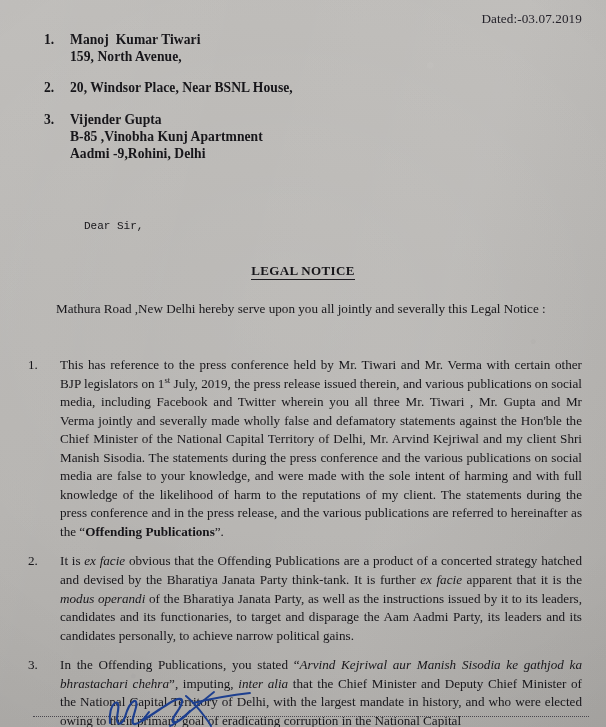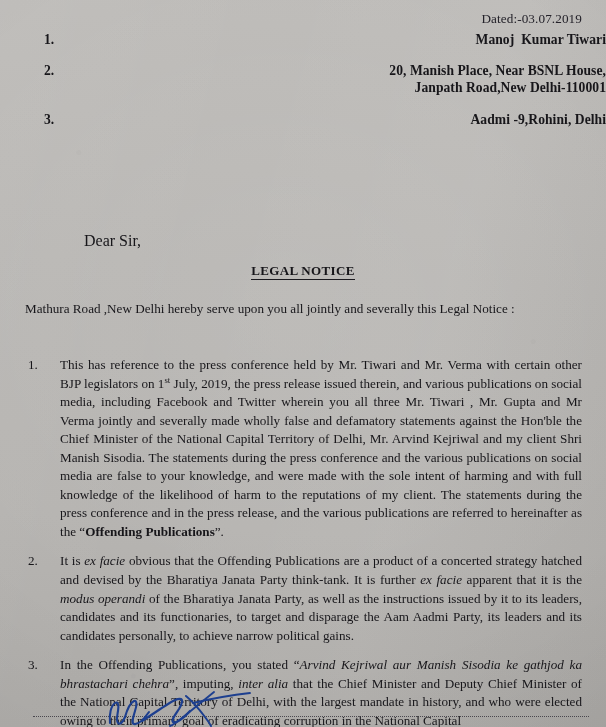--- a/index.html
+++ b/index.html
@@ -68,28 +68,29 @@
     font-size: 13.6px;
     line-height: 17.2px;
     letter-spacing: 0.05px;
   }
   .addressee .num {
     position: absolute;
     left: 44px;
     top: 0;
     font-weight: bold;
   }
-  .addressee .ln { display: block; white-space: pre; text-align: right; }
+  .addressee .ln { display: block; white-space: pre; }
 
   
   .salutation {
     position: absolute;
-    top: 232px;
+    top: 220px;
     left: 84px;
-    font-size: 16px;
+    font-size: 11px;
+    font-family: Liberation Mono, monospace;
   }
 
   
   .doc-title {
     position: absolute;
     top: 263px;
     left: 0;
     width: 606px;
     text-align: center;
     font-size: 13px;
@@ -104,21 +105,21 @@
   
   .intro {
     position: absolute;
     top: 300px;
     left: 25px;
     width: 557px;
     font-size: 13.15px;
     line-height: 18.6px;
     text-align: justify;
   }
-  .intro .l2 { display: block; }
+  .intro .l2 { display: block; margin-left: 31px; }
 
   .clauses {
     position: absolute;
     top: 356px;
     left: 0;
     width: 606px;
   }
   .clause {
     position: relative;
     padding-left: 60px;
@@ -162,28 +163,30 @@
 
 <div class="page">
   <div class="grain"></div>
 
   <div class="date-line">Dated:-03.07.2019</div>
 
   <div class="addressees">
     <div class="addressee">
       <span class="num">1.</span>
       <span class="ln">Manoj  Kumar Tiwari</span>
+      <span class="ln">159, North Avenue,</span>
     </div>
     <div class="addressee">
       <span class="num">2.</span>
-      <span class="ln">20, Manish Place, Near BSNL House,</span>
-      <span class="ln">Janpath Road,New Delhi-110001</span>
+      <span class="ln">20, Windsor Place, Near BSNL House,</span>
     </div>
     <div class="addressee">
       <span class="num">3.</span>
+      <span class="ln">Vijender Gupta</span>
+      <span class="ln">B-85 ,Vinobha Kunj Apartmnent</span>
       <span class="ln">Aadmi -9,Rohini, Delhi</span>
     </div>
   </div>
 
   <div class="salutation">Dear Sir,</div>
 
   <div class="doc-title">
     <span>LEGAL NOTICE</span>
   </div>
 

